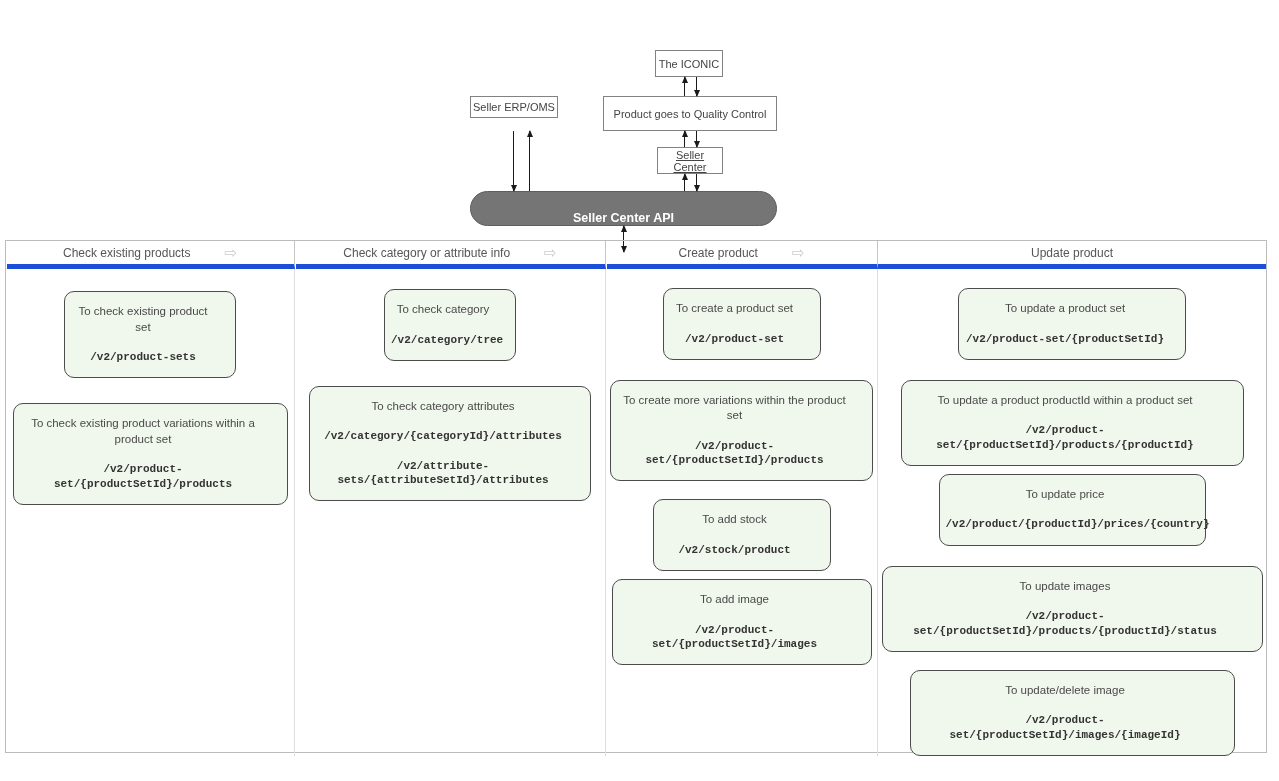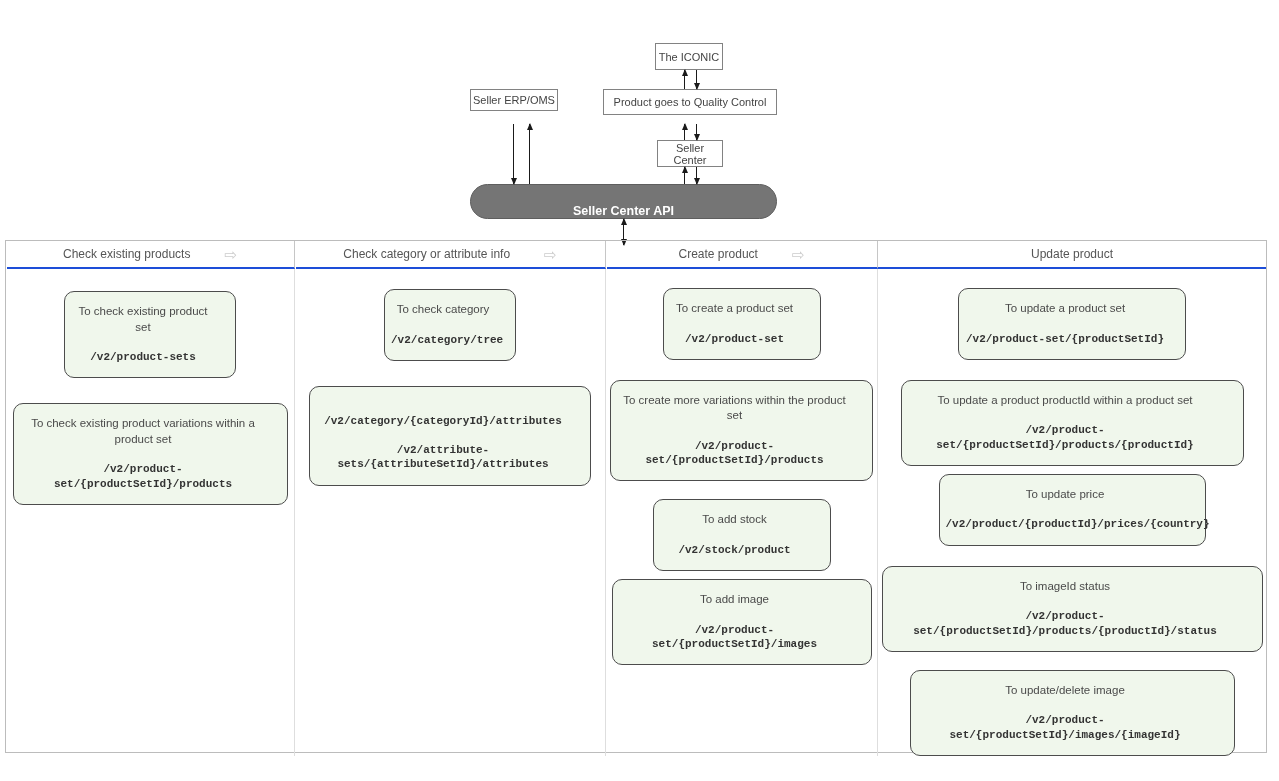--- a/index.html
+++ b/index.html
@@ -1,41 +1,41 @@
 <!DOCTYPE html>
 <html><head>
 <meta charset="utf-8">
 <style>
   html,body{margin:0;padding:0;background:#ffffff;}
   body{font-family:"Liberation Sans","DejaVu Sans",sans-serif;color:#4a4a4a;}
   #page{position:relative;width:1279px;height:781px;background:#ffffff;overflow:hidden;}
 
   
-  #flow{position:absolute;left:0;top:5px;width:1279px;height:240px;}
+  #flow{position:absolute;left:0;top:12px;width:1279px;height:240px;}
   .node{position:absolute;background:#ffffff;border:1.5px solid #828282;
         display:flex;align-items:center;justify-content:center;
         font-size:11px;color:#444;text-align:center;box-sizing:border-box;}
   .pill{position:absolute;background:#757575;border:1px solid #5e5e5e;border-radius:18px;
         display:flex;align-items:flex-end;justify-content:center;
         font-size:12.5px;font-weight:bold;color:#ffffff;box-sizing:border-box;}
   .varrow{position:absolute;width:0;border-left:1px solid #1a1a1a;}
   .varrow.ah-top::before{content:"";position:absolute;top:-1px;left:-3.5px;
         border-left:3px solid transparent;border-right:3px solid transparent;
         border-bottom:7px solid #1a1a1a;}
   .varrow.ah-bottom::after{content:"";position:absolute;bottom:-1px;left:-3.5px;
         border-left:3px solid transparent;border-right:3px solid transparent;
         border-top:7px solid #1a1a1a;}
 
   
   #api-table{position:absolute;left:5px;top:240px;width:1262px;height:513px;
         border:1px solid #bcbcbc;box-sizing:border-box;
         display:grid;grid-template-columns:289px 311px 272px 1fr;}
   .col{display:flex;flex-direction:column;align-items:center;box-sizing:border-box;}
   .col:not(:last-child){border-right:1px solid #dedede;}
-  .hdr{width:100%;height:28px;box-sizing:border-box;border-bottom:2px solid #1d4ed8;
+  .hdr{width:100%;height:28px;box-sizing:border-box;border-bottom:5px solid #1d4ed8;
         display:flex;align-items:center;justify-content:center;gap:34px;
         font-size:12px;color:#555;}
   .col:not(:last-child) .hdr{border-right:1px solid #c6c6c6;margin-right:-1px;}
   .flow-arrow{color:#cccccc;font-size:15px;line-height:1;}
   .ebox{background:#f0f7ec;border:1px solid #4c4c4c;border-radius:10px;
         box-sizing:border-box;text-align:center;padding:12px 20px 13px 6px;}
   .desc{font-size:11.5px;color:#4a4a4a;line-height:1.35;}
   .ep{font-size:11px;font-weight:bold;color:#333;margin-top:15px;line-height:1.3;font-family:Liberation Mono, monospace;}
 </style>
 </head>
@@ -46,25 +46,25 @@
   <div id="flow">
 
     <div class="node" style="left:655px;top:38px;width:68px;height:27px;">
       <span>The ICONIC</span>
     </div>
 
     <div class="node" style="left:470px;top:84px;width:88px;height:22px;">
       <span>Seller ERP/OMS</span>
     </div>
 
-    <div class="node" style="left:603px;top:84px;width:174px;height:26px;">
+    <div class="node" style="left:603px;top:84px;width:174px;height:35px;">
       <span>Product goes to Quality Control</span>
     </div>
 
-    <div class="node" style="left:657px;top:135px;width:66px;height:27px;">
+    <div class="node" style="left:657px;top:135px;width:66px;height:27px;text-decoration:underline;">
       <span>Seller Center</span>
     </div>
 
     <div class="pill" style="left:470px;top:179px;width:307px;height:35px;">
       <span>Seller Center API</span>
     </div>
 
     <div class="varrow ah-top" style="left:684px;top:65px;height:19px;"></div>
     <div class="varrow ah-bottom" style="left:696px;top:65px;height:19px;"></div>
 
@@ -100,20 +100,21 @@
     <div class="col">
       <div class="hdr">
         <span>Check category or attribute info</span>
         <span class="flow-arrow">⇨</span>
       </div>
       <div class="ebox" style="margin-top:20px;width:132px;">
         <div class="desc">To check category</div>
         <div class="ep">/v2/category/tree</div>
       </div>
       <div class="ebox" style="margin-top:25px;width:282px;">
+        <div class="desc">To check category attributes</div>
         <div class="ep">/v2/category/{categoryId}/attributes</div>
         <div class="ep">/v2/attribute-sets/{attributeSetId}/attributes</div>
       </div>
     </div>
 
     <div class="col">
       <div class="hdr">
         <span>Create product</span>
         <span class="flow-arrow">⇨</span>
       </div>
@@ -145,21 +146,21 @@
       </div>
       <div class="ebox" style="margin-top:20px;width:343px;">
         <div class="desc">To update a product productId within a product set</div>
         <div class="ep">/v2/product-set/{productSetId}/products/{productId}</div>
       </div>
       <div class="ebox" style="margin-top:8px;width:267px;">
         <div class="desc">To update price</div>
         <div class="ep">/v2/product/{productId}/prices/{country}</div>
       </div>
       <div class="ebox" style="margin-top:20px;width:381px;">
-        <div class="desc">To imageId status</div>
+        <div class="desc">To update images</div>
         <div class="ep">/v2/product-set/{productSetId}/products/{productId}/status</div>
       </div>
       <div class="ebox" style="margin-top:18px;width:325px;">
         <div class="desc">To update/delete image</div>
         <div class="ep">/v2/product-set/{productSetId}/images/{imageId}</div>
       </div>
     </div>
 
   </div>
 </div>

